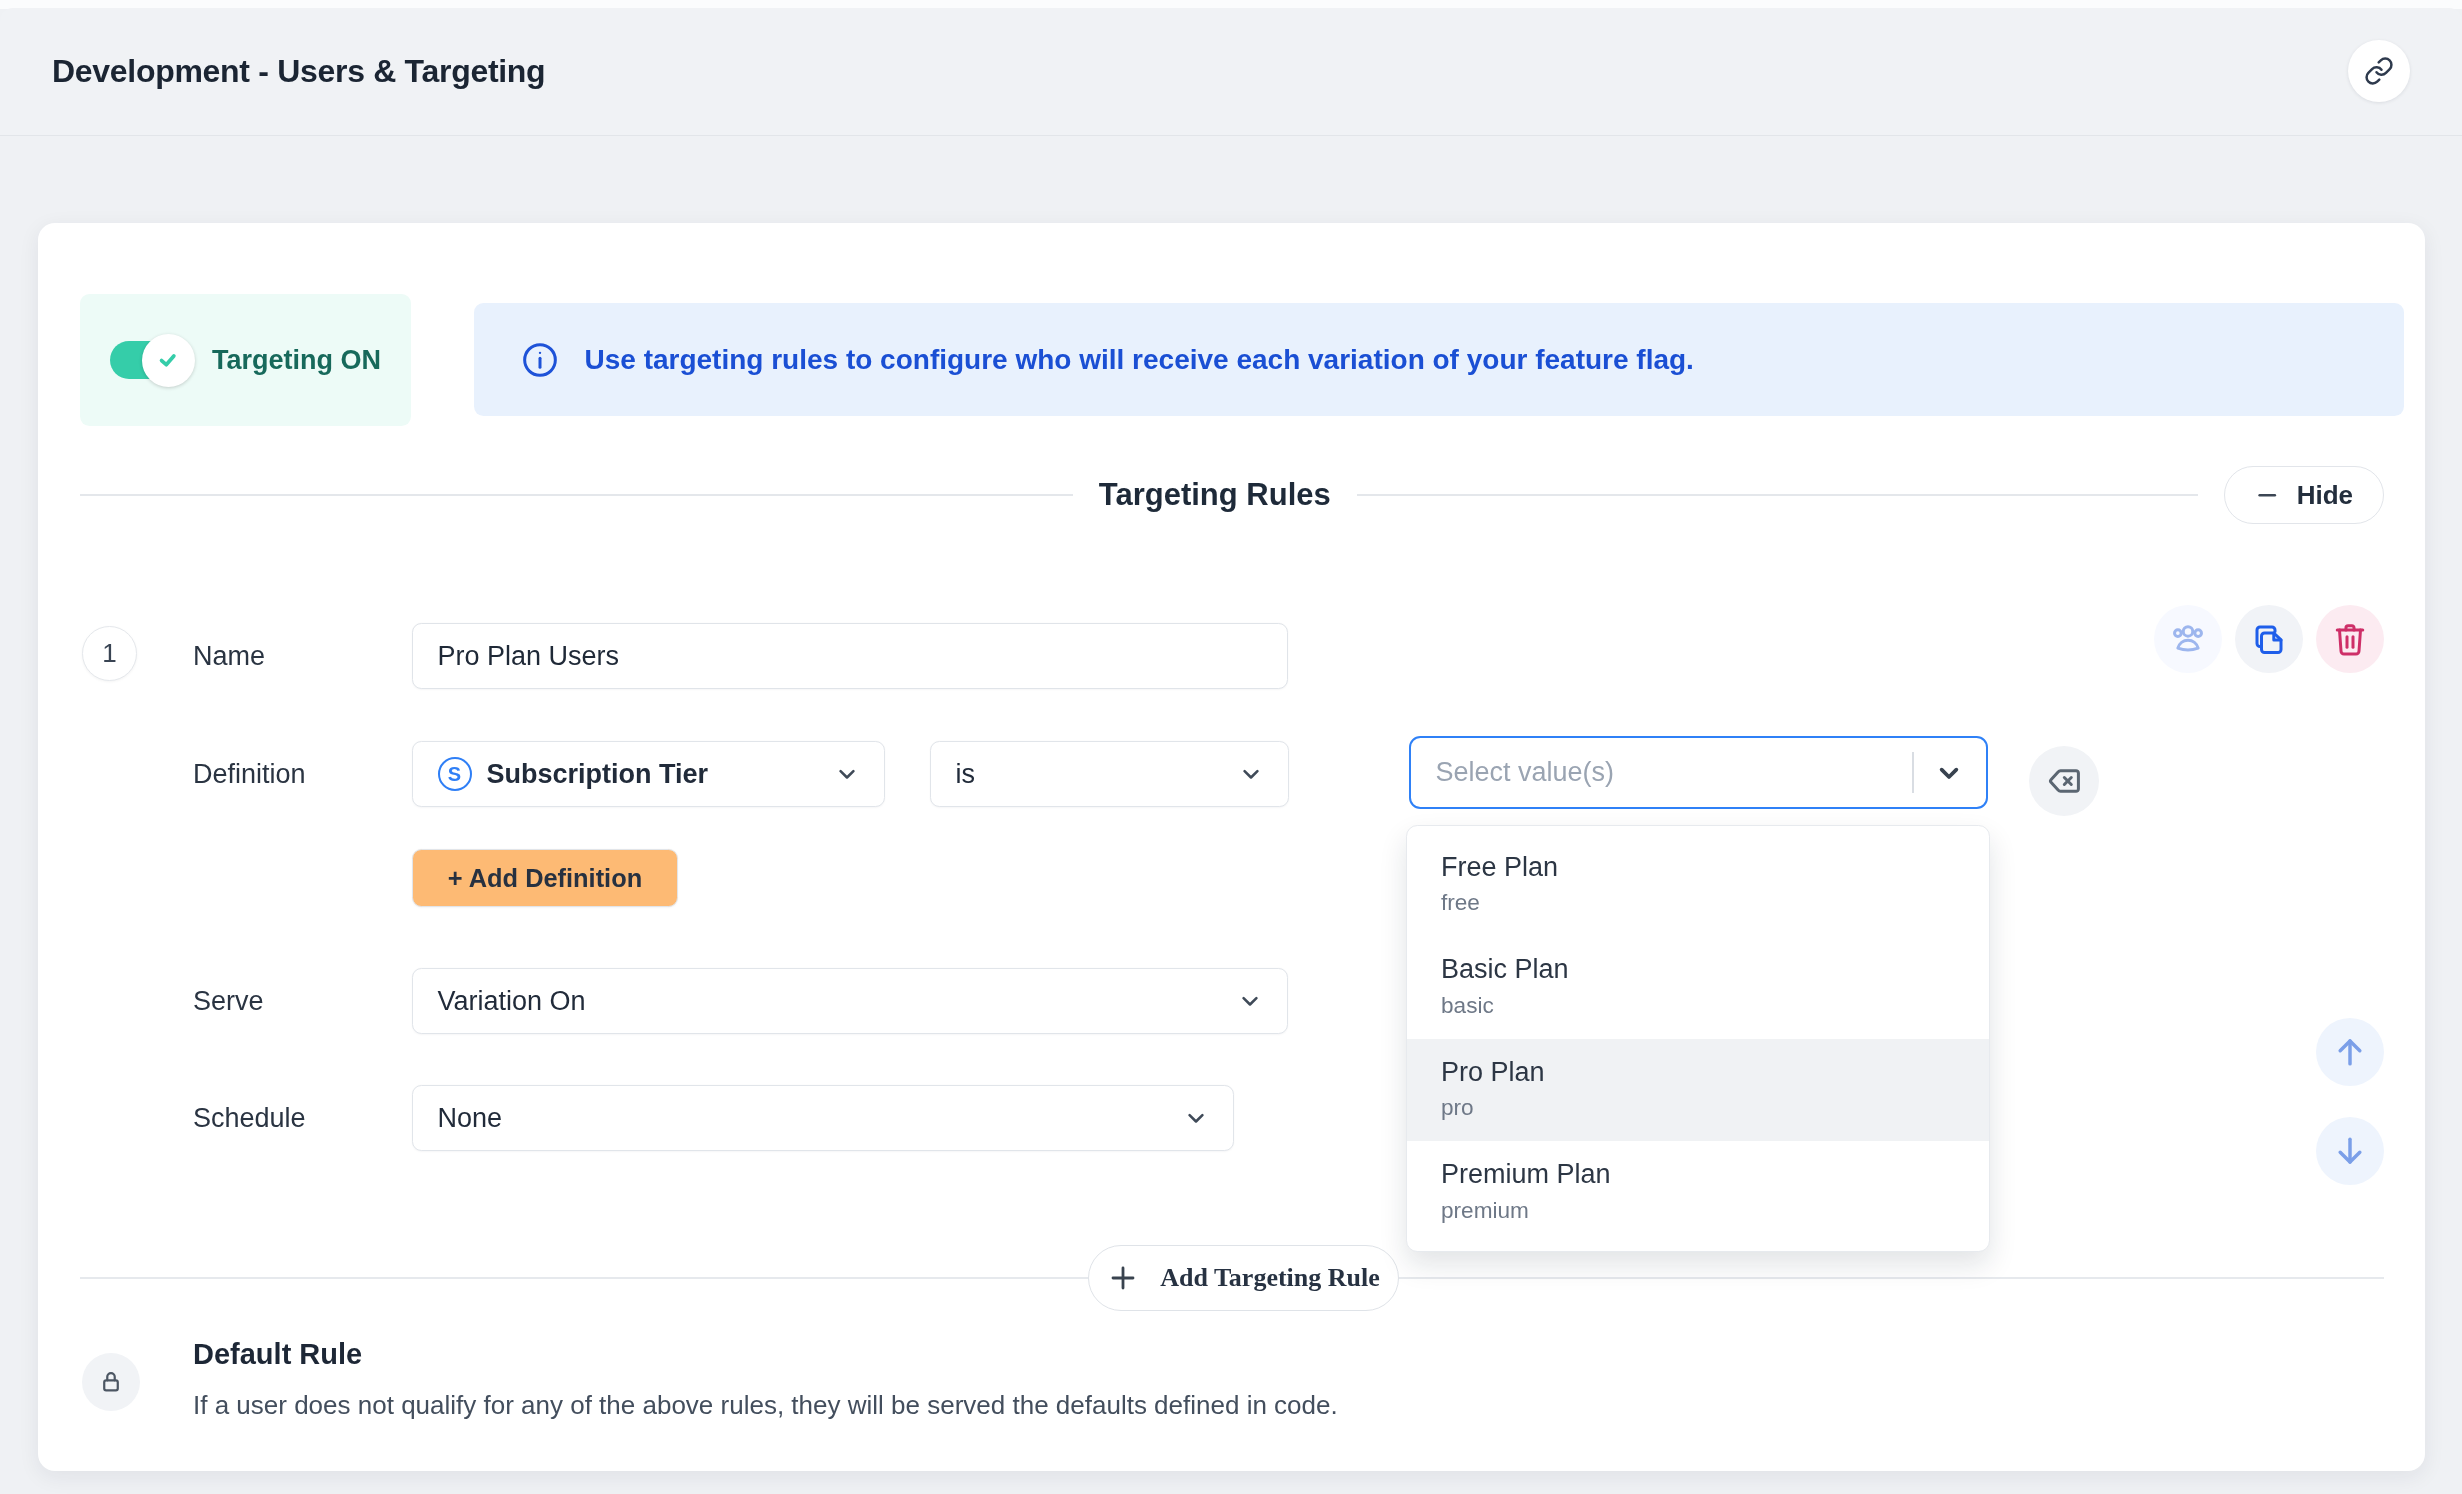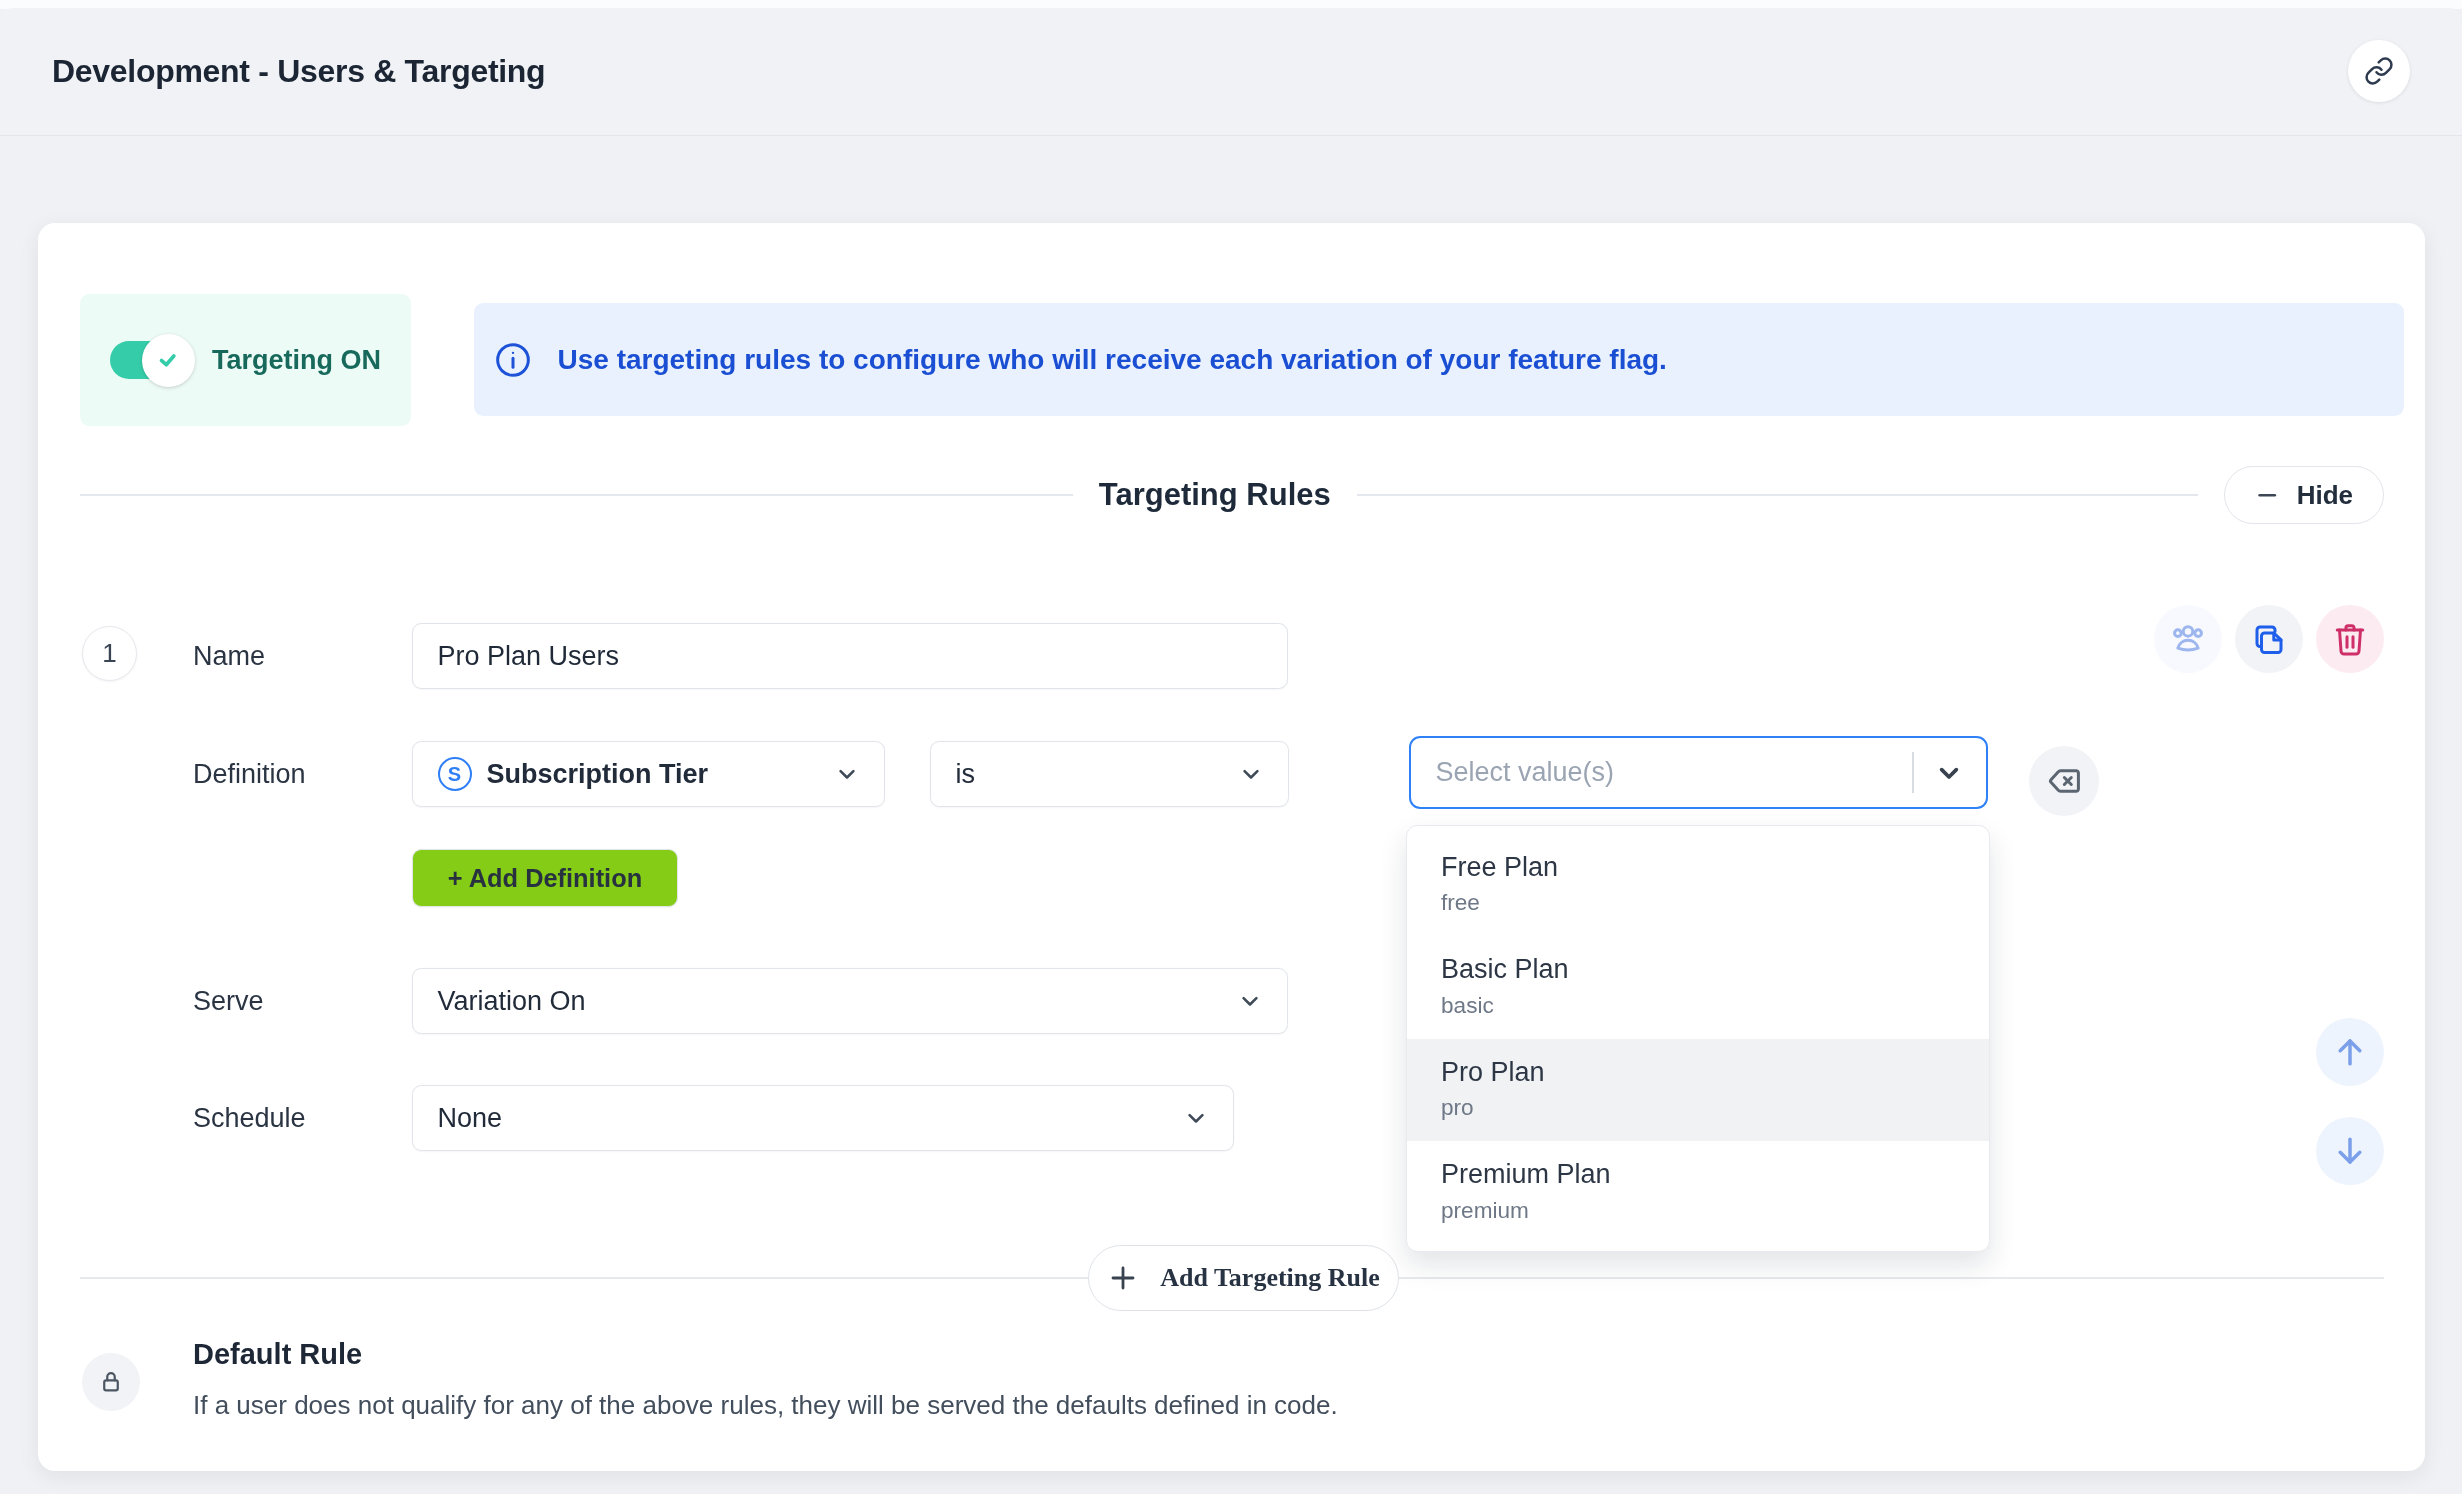--- a/index.html
+++ b/index.html
@@ -47,21 +47,21 @@
     position:absolute; right:-3.8px; top:-7.5px; width:53px; height:53px; border-radius:50%;
     background:#ffffff; box-shadow:0 0.9px 3.8px rgba(0,0,0,0.18);
     display:flex; align-items:center; justify-content:center;
   }
   .toggle-label { font-size:27px; font-weight:700; color:#17695b; }
 
   
   .banner {
     left:436px; top:80px; width:1930px; height:113px;
     background:#e8f1fd; border-radius:9.4px;
-    display:flex; align-items:center; gap:24.5px; padding:0 19px;
+    display:flex; align-items:center; gap:24.5px; padding:0 46px;
   }
   .banner-text { font-size:28px; font-weight:600; color:#1a4fd4; }
 
   
   .rules-header { left:42px; top:242px; width:2304px; height:60px; display:flex; align-items:center;justify-content:flex-end; }
   .hr-line { height:1.9px; background:#e4e7eb; }
   .hr-left { flex:1.18; } .hr-right { flex:1; }
   .rules-title { font-size:31px; font-weight:700; color:#1e2a39; margin:0 26px; white-space:nowrap; }
   .hide-btn {
     margin-left:26px; height:58px; padding:0 30px; border-radius:30px;
@@ -127,21 +127,21 @@
     border:0.9px solid #e7eaee; border-radius:11.3px; padding:7.5px 0;
     box-shadow:0 13px 28px rgba(20,30,50,0.12); z-index:5;
   }
   .option { padding:18px 34px 20px 34px; cursor:pointer; }
   .option.highlighted { background:#f0f2f4; }
   .opt-label { font-size:27px; color:#2c3644; font-weight:500; margin-bottom:7.5px; }
   .opt-value { font-size:22.6px; color:#6e7887; }
 
   .add-def-btn {
     left:374px; top:626px; width:266px; height:58px;
-    background:#84cc16; border:1.9px solid #e2e5e9; border-radius:9.4px; cursor:pointer;
+    background:#fdba74; border:1.9px solid #e2e5e9; border-radius:9.4px; cursor:pointer;
     font-size:25.4px; font-weight:600; color:#273140; font-family:inherit;
     box-shadow:0 0.9px 1.9px rgba(16,24,40,0.04);
   }
 
   .icon-row { top:382px; right:41px; display:flex; gap:13px; }
   .circle-btn {
     width:68px; height:68px; border-radius:50%; border:none; cursor:pointer;
     display:flex; align-items:center; justify-content:center;
   }
   .btn-audience { background:#f7f9ff; }

